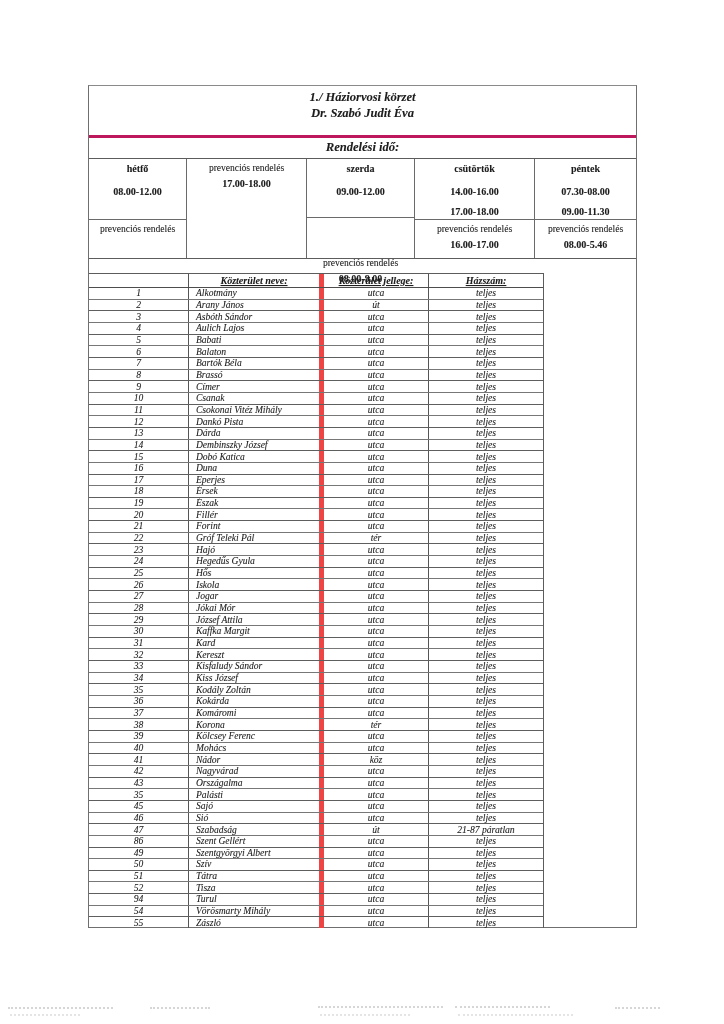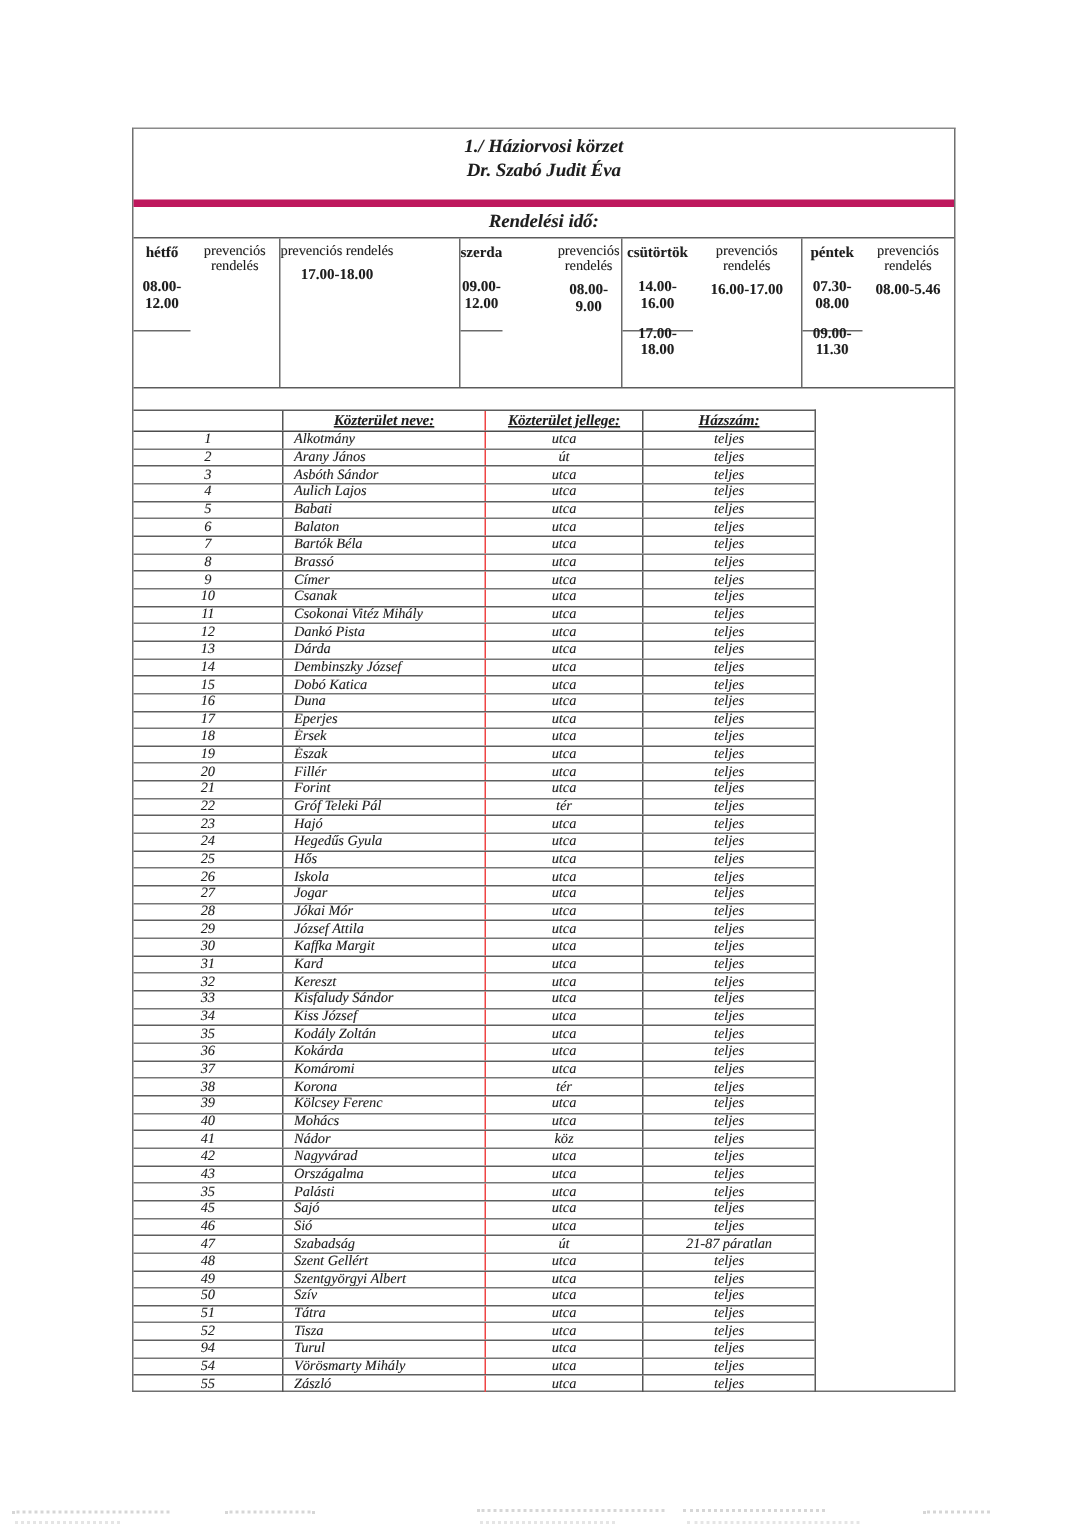--- a/index.html
+++ b/index.html
@@ -14,34 +14,34 @@
     text-shadow:0.3px 0.3px 0 rgba(50,50,50,0.30);
   }
   .frame {
     position:absolute; left:88px; top:85px;
     width:549px; height:843px;
     border:1px solid #6f6f6f;
     border-top-color:#8a8a8a;
   }
   
   .title-block {
-    border-bottom:5px solid #be185d;
+    border-bottom:3px solid #be185d;
     padding-top:3px; height:52px;
     text-align:center;
     font-weight:bold; font-style:italic;
     font-size:12.5px; line-height:16px;
   }
   .sched-title {
     height:21px; border-bottom:1px solid #5c5c5c;
     text-align:center; font-weight:bold; font-style:italic;
     font-size:12.5px; line-height:19px;
   }
   
   .sched-grid { display:flex; height:100px; border-bottom:1px solid #5c5c5c; }
-  .day-col { display:flex; flex-direction:row; border-right:1px solid #6a6a6a; }
+  .day-col { display:flex; flex-direction:column; border-right:1px solid #6a6a6a; }
   .day-col:last-child { border-right:none; }
   .day-col.c0 { width:98px; } .day-col.c1 { width:120px; }
   .day-col.c2 { width:108px;gap:36px; } .day-col.c3 { width:120px; }
   .day-col.c4 { flex:1; }
   .day-cell { height:62px; border-bottom:1px solid #6a6a6a; text-align:center; }
   .day-label { margin-top:4px; font-weight:bold; font-size:10px; }
   .day-time  { margin-top:12px; font-weight:bold; font-size:10px; min-height:11px; }
   .day-time2 { margin-top:9px;  font-weight:bold; font-size:10px; min-height:11px; }
   .prev-cell { height:38px; text-align:center; }
   .prev-label { margin-top:4px; font-weight:normal; font-size:9.5px; }
@@ -55,21 +55,21 @@
     display:flex; flex-direction:column;
     font-style:italic;
   }
   .srow { display:flex; flex:1; border-bottom:1px solid #777; align-items:center; }
   .srow:nth-child(odd)  { border-bottom-color:#5e5e5e; }
   .srow:last-child { border-bottom:none; }
   .srow.head { flex:0 0 14px; border-bottom:1px solid #4d4d4d; font-weight:bold; }
   .scell { height:100%; display:flex; align-items:center; justify-content:center;
            font-size:9.5px; line-height:10px; overflow:hidden; }
   .c-no   { width:100px; border-right:1px solid #555; }
-  .c-name { width:135px; border-right:1px solid #ef4444; justify-content:flex-start; padding-left:7px; }
+  .c-name { width:135px; border-right:5px solid #ef4444; justify-content:flex-start; padding-left:7px; }
   .c-name.centered { justify-content:center; padding-left:0; }
   .c-type { width:105px; border-right:1px solid #555; }
   .c-num  { flex:1; }
   .head .scell { font-size:10px; text-decoration:underline; text-underline-offset:1px; }
   
   .artifact { position:absolute; height:0; border-bottom:2px dotted #cdcdcd; opacity:0.8; }
 </style>
 </head>
 <body>
 
@@ -422,21 +422,21 @@
     <div class="scell c-type">utca</div>
     <div class="scell c-num">teljes</div>
   </div>
         <div class="srow">
     <div class="scell c-no">47</div>
     <div class="scell c-name">Szabadság</div>
     <div class="scell c-type">út</div>
     <div class="scell c-num">21-87 páratlan</div>
   </div>
         <div class="srow">
-    <div class="scell c-no">48</div>
+    <div class="scell c-no">86</div>
     <div class="scell c-name">Szent Gellért</div>
     <div class="scell c-type">utca</div>
     <div class="scell c-num">teljes</div>
   </div>
         <div class="srow">
     <div class="scell c-no">49</div>
     <div class="scell c-name">Szentgyörgyi Albert</div>
     <div class="scell c-type">utca</div>
     <div class="scell c-num">teljes</div>
   </div>

